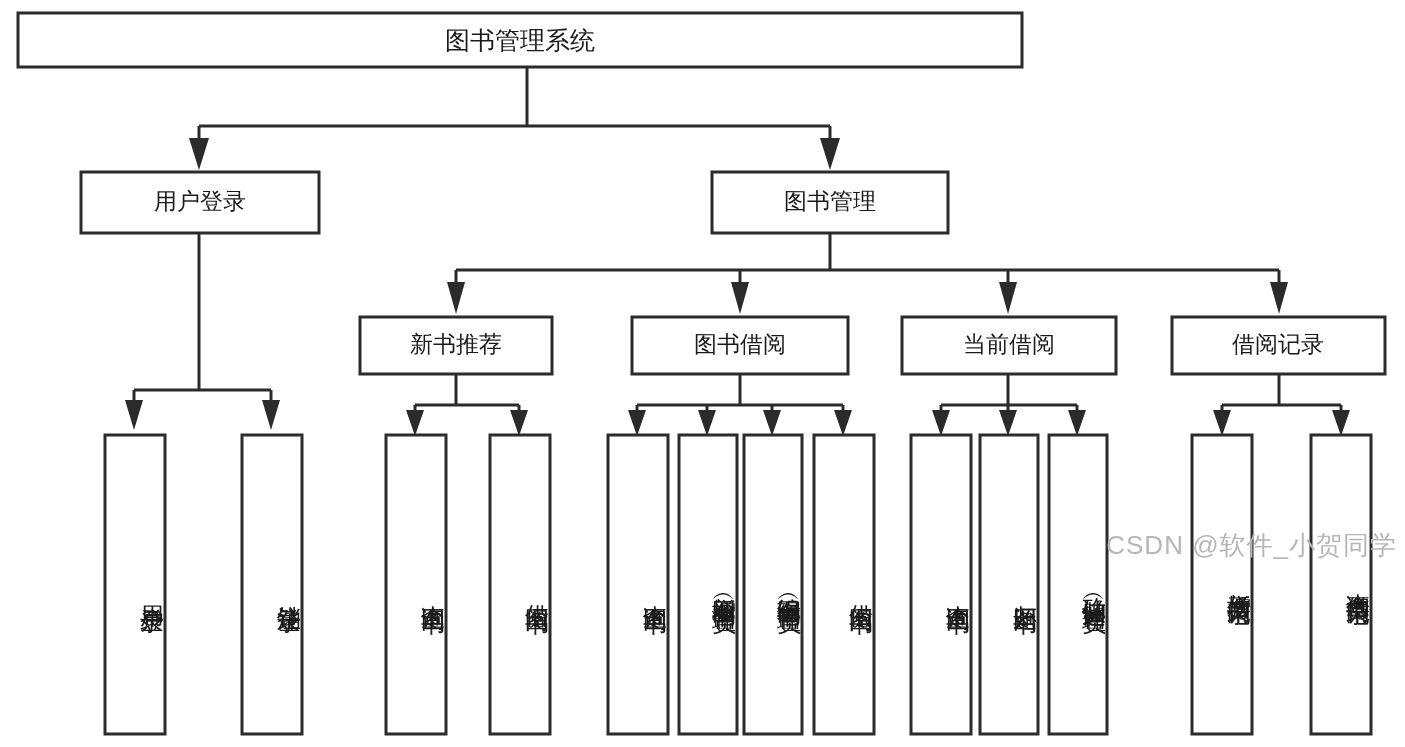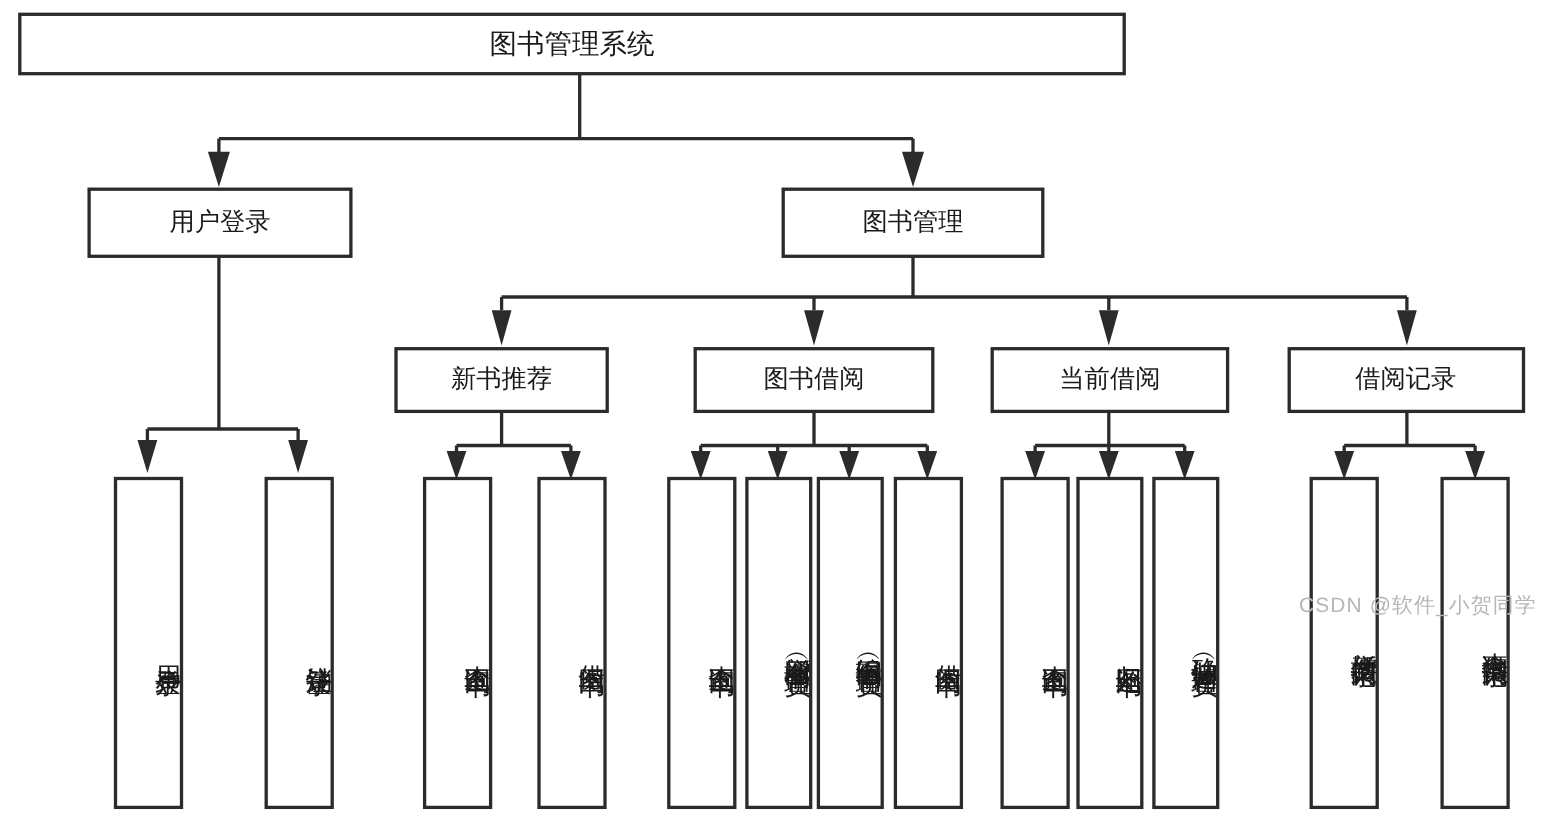--- a/index.html
+++ b/index.html
@@ -67,21 +67,21 @@
     letter-spacing: 2px;
     text-align: center;
     pointer-events: none;
     white-space: nowrap;
   }
   .watermark {
     position: absolute;
     right: 8px;
     bottom: 6px;
     font-family: "Liberation Sans", "DejaVu Sans", sans-serif;
-    font-size: 19px;
+    font-size: 26px;
     color: #b6b6b6;
     letter-spacing: 1px;
     user-select: none;
   }
 </style>
 </head>
 <body>
 
 <div id="diagram-root">
 

